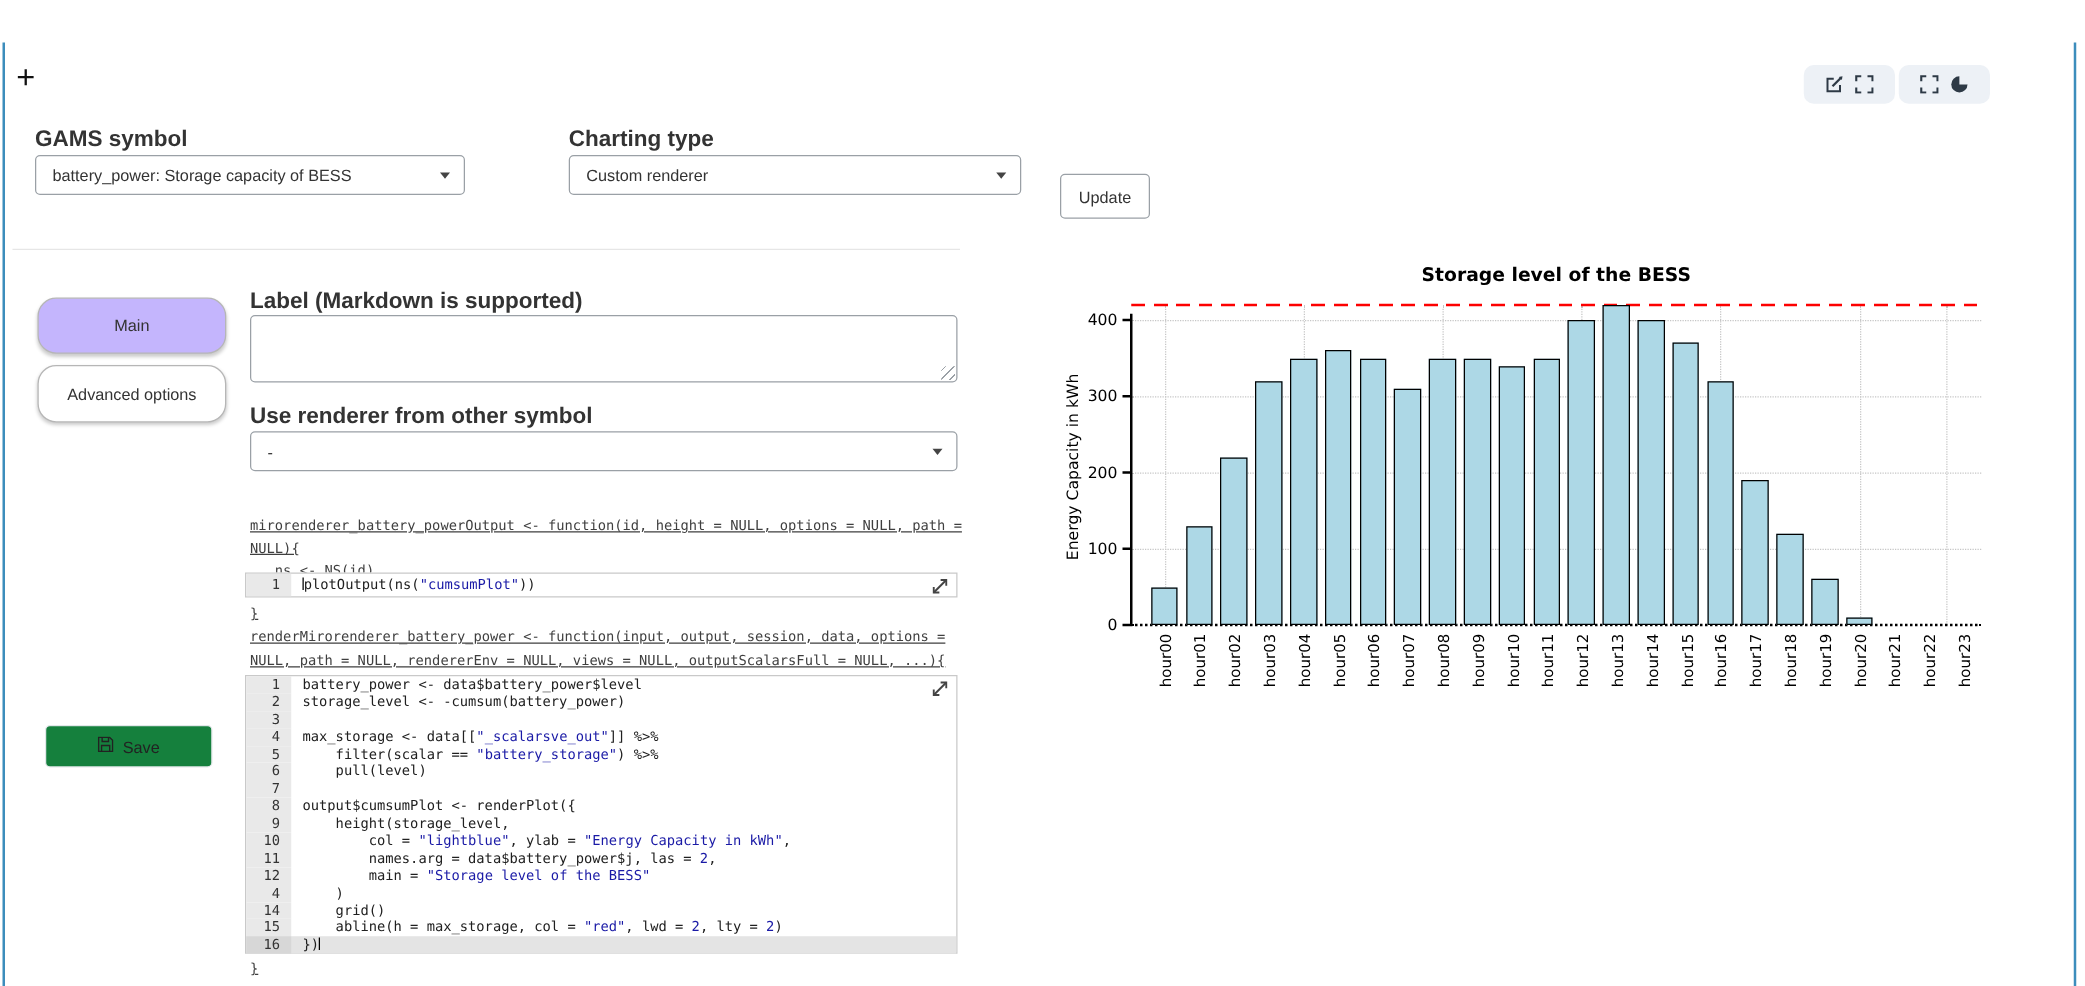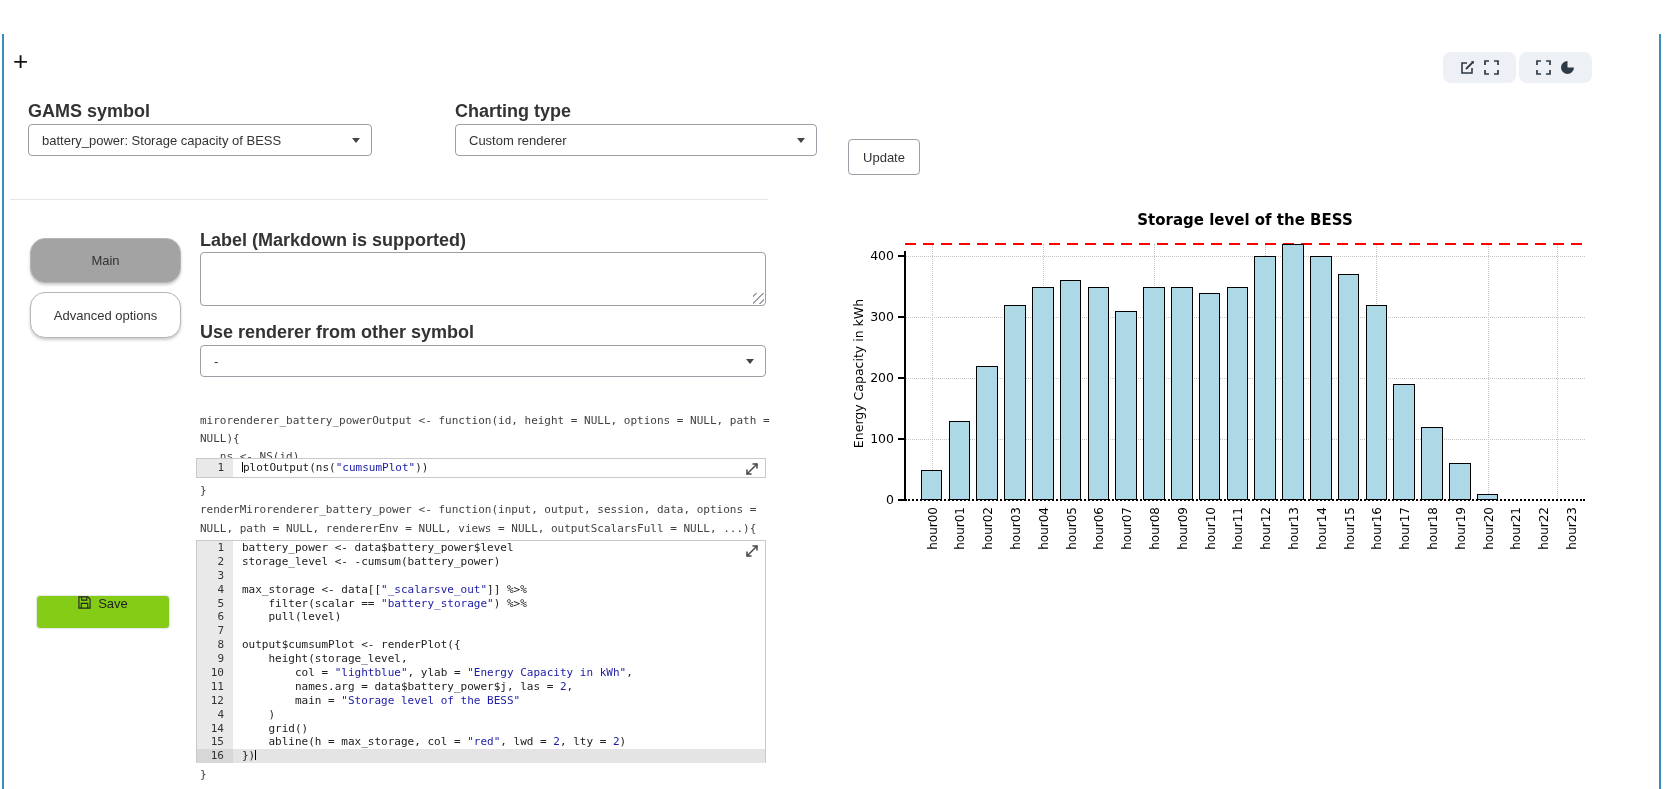--- a/index.html
+++ b/index.html
@@ -23,33 +23,33 @@
   .caret{position:absolute;right:11px;top:13px;width:0;height:0;border-left:4.5px solid transparent;
          border-right:4.5px solid transparent;border-top:5.5px solid #444;}
   .update-btn{position:absolute;left:848px;top:139px;width:70px;height:34px;background:#fff;
               border:1px solid #9aa0a6;border-radius:4px;font-size:13px;color:#333;display:flex;
               align-items:center;justify-content:center;cursor:pointer;}
   .divider{position:absolute;left:10px;top:199px;width:758px;height:1px;background:#e6e6e6;}
   
   .tab{position:absolute;left:30px;width:151px;border:1px solid #b6b6b6;border-radius:15px;background:#fff;
        box-shadow:0 2px 3px rgba(0,0,0,.2);display:flex;align-items:center;justify-content:center;
        font-size:13px;color:#333;cursor:pointer;box-sizing:border-box;}
-  .tab.active{background:#a3a3a3;}
-  .save-btn{position:absolute;left:36px;top:580px;width:132px;height:32px;background:#84cc16;
-            border:1px solid #e3e7ea;border-radius:4px;display:flex;justify-content:center;
-            gap:7px;font-size:13px;color:#222;cursor:pointer;margin-top:15px;}
+  .tab.active{background:#c4b5fd;}
+  .save-btn{position:absolute;left:36px;top:580px;width:132px;height:32px;background:#15803d;
+            border:1px solid #e3e7ea;border-radius:4px;display:flex;align-items:center;justify-content:center;
+            gap:7px;font-size:13px;color:#222;cursor:pointer;}
   
   .textarea{position:absolute;left:200px;top:252px;width:566px;height:54px;border:1px solid #9aa0a6;
             border-radius:4px;background:#fff;box-sizing:border-box;cursor:text;}
   .textarea .grip{position:absolute;right:1px;bottom:1px;width:11px;height:11px;
         background:repeating-linear-gradient(135deg,transparent 0 2px,#9aa0a6 2px 3px,transparent 3px 5px);}
   
   .codeblock{position:absolute;left:200px;font-family:"DejaVu Sans Mono",monospace;font-size:11px;
              color:#3f3f3f;white-space:pre;}
-  .codeblock div{height:18px;line-height:18px;}
+  .codeblock div{height:18px;line-height:18px;text-decoration:underline;}
   .codeblock.wide div{height:19px;line-height:19px;}
   .editor{position:absolute;left:196px;width:570px;background:#fff;border:1px solid #c9c9c9;box-sizing:border-box;}
   .ed-row{display:flex;font-family:"DejaVu Sans Mono",monospace;font-size:11px;color:#202020;white-space:pre;}
   .ed-gutter{width:36px;background:#e9e9e9;text-align:right;padding-right:9px;color:#333;flex:none;box-sizing:border-box;}
   .ed-code{padding-left:9px;flex:1;}
   .ed-row.active{background:#e4e4e4;}
   .ed-row.active .ed-gutter{background:#d7d7d7;}
   .tok-str,.tok-num{color:#1a1aa6;}
   .tcursor{display:inline-block;width:1px;height:10px;background:#000;vertical-align:-1px;}
   .expand-ic{position:absolute;top:3px;right:6px;width:14px;height:14px;cursor:pointer;}

